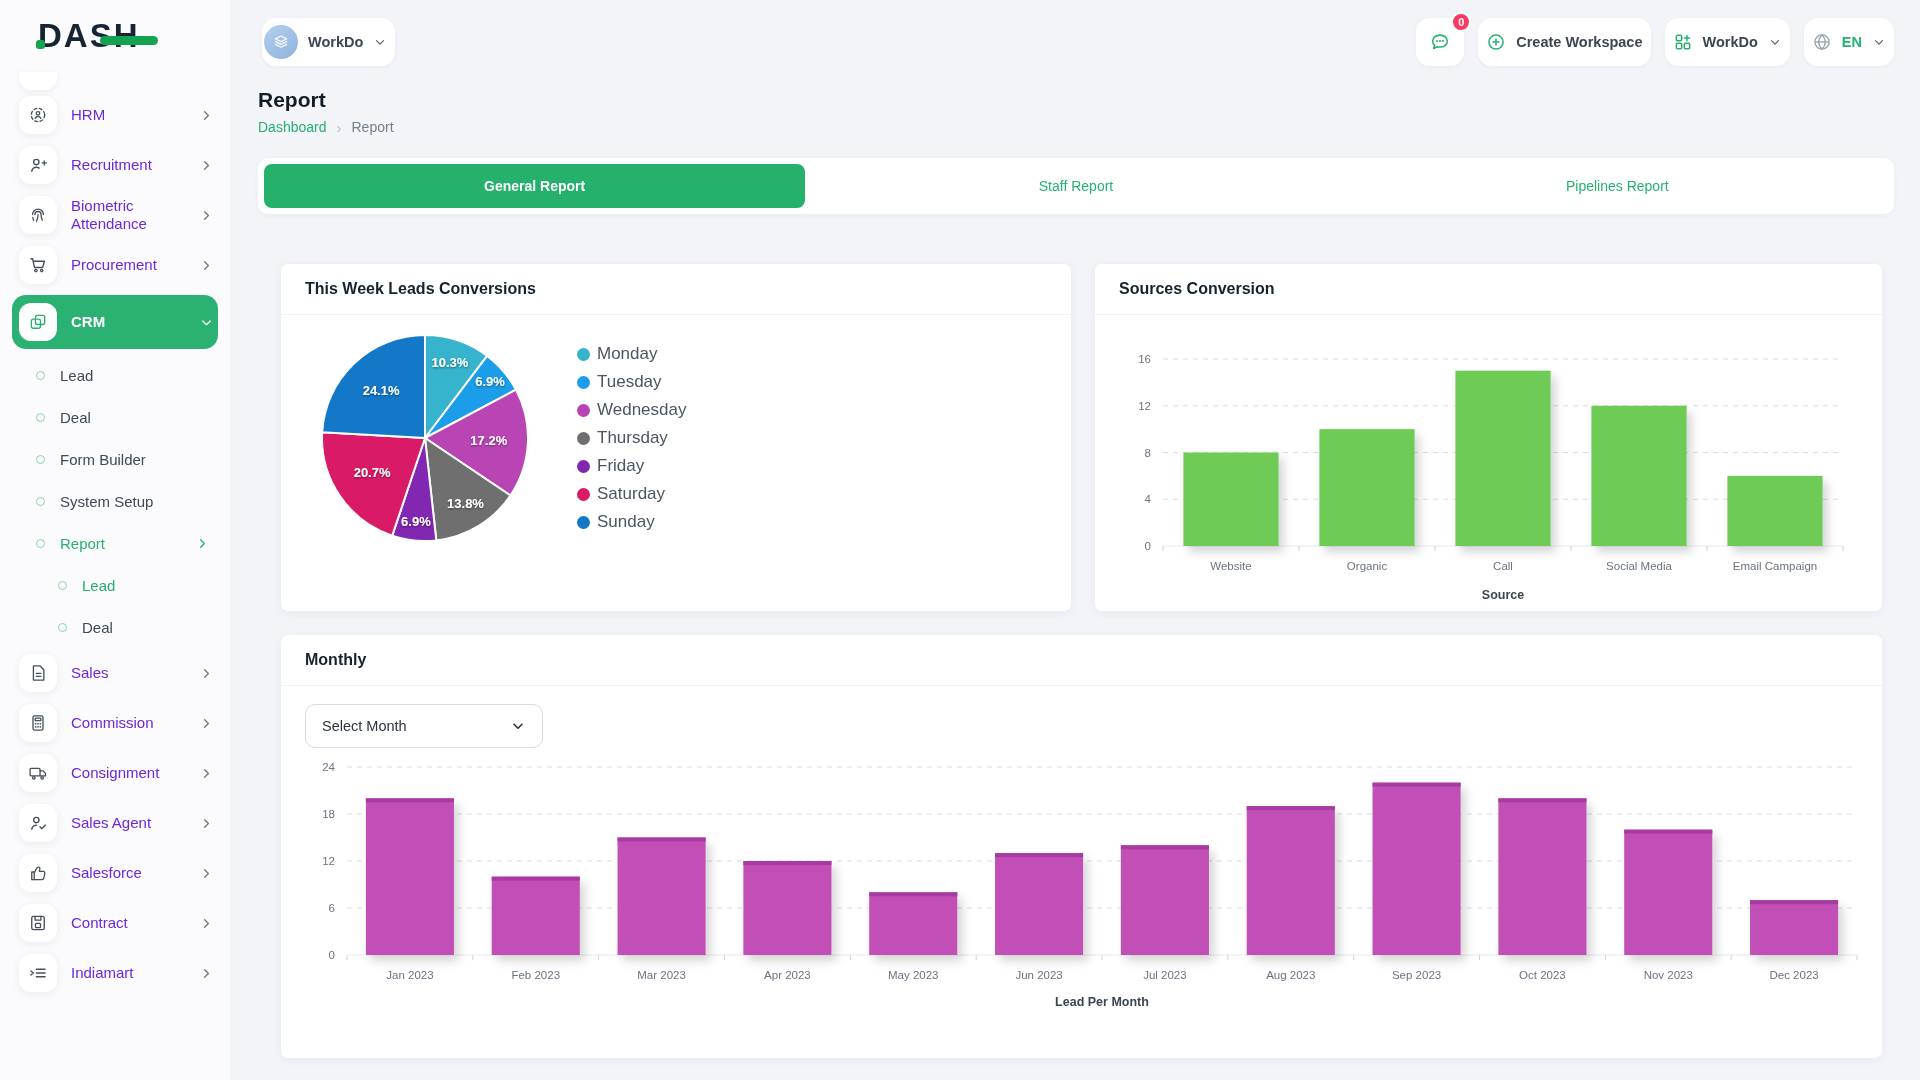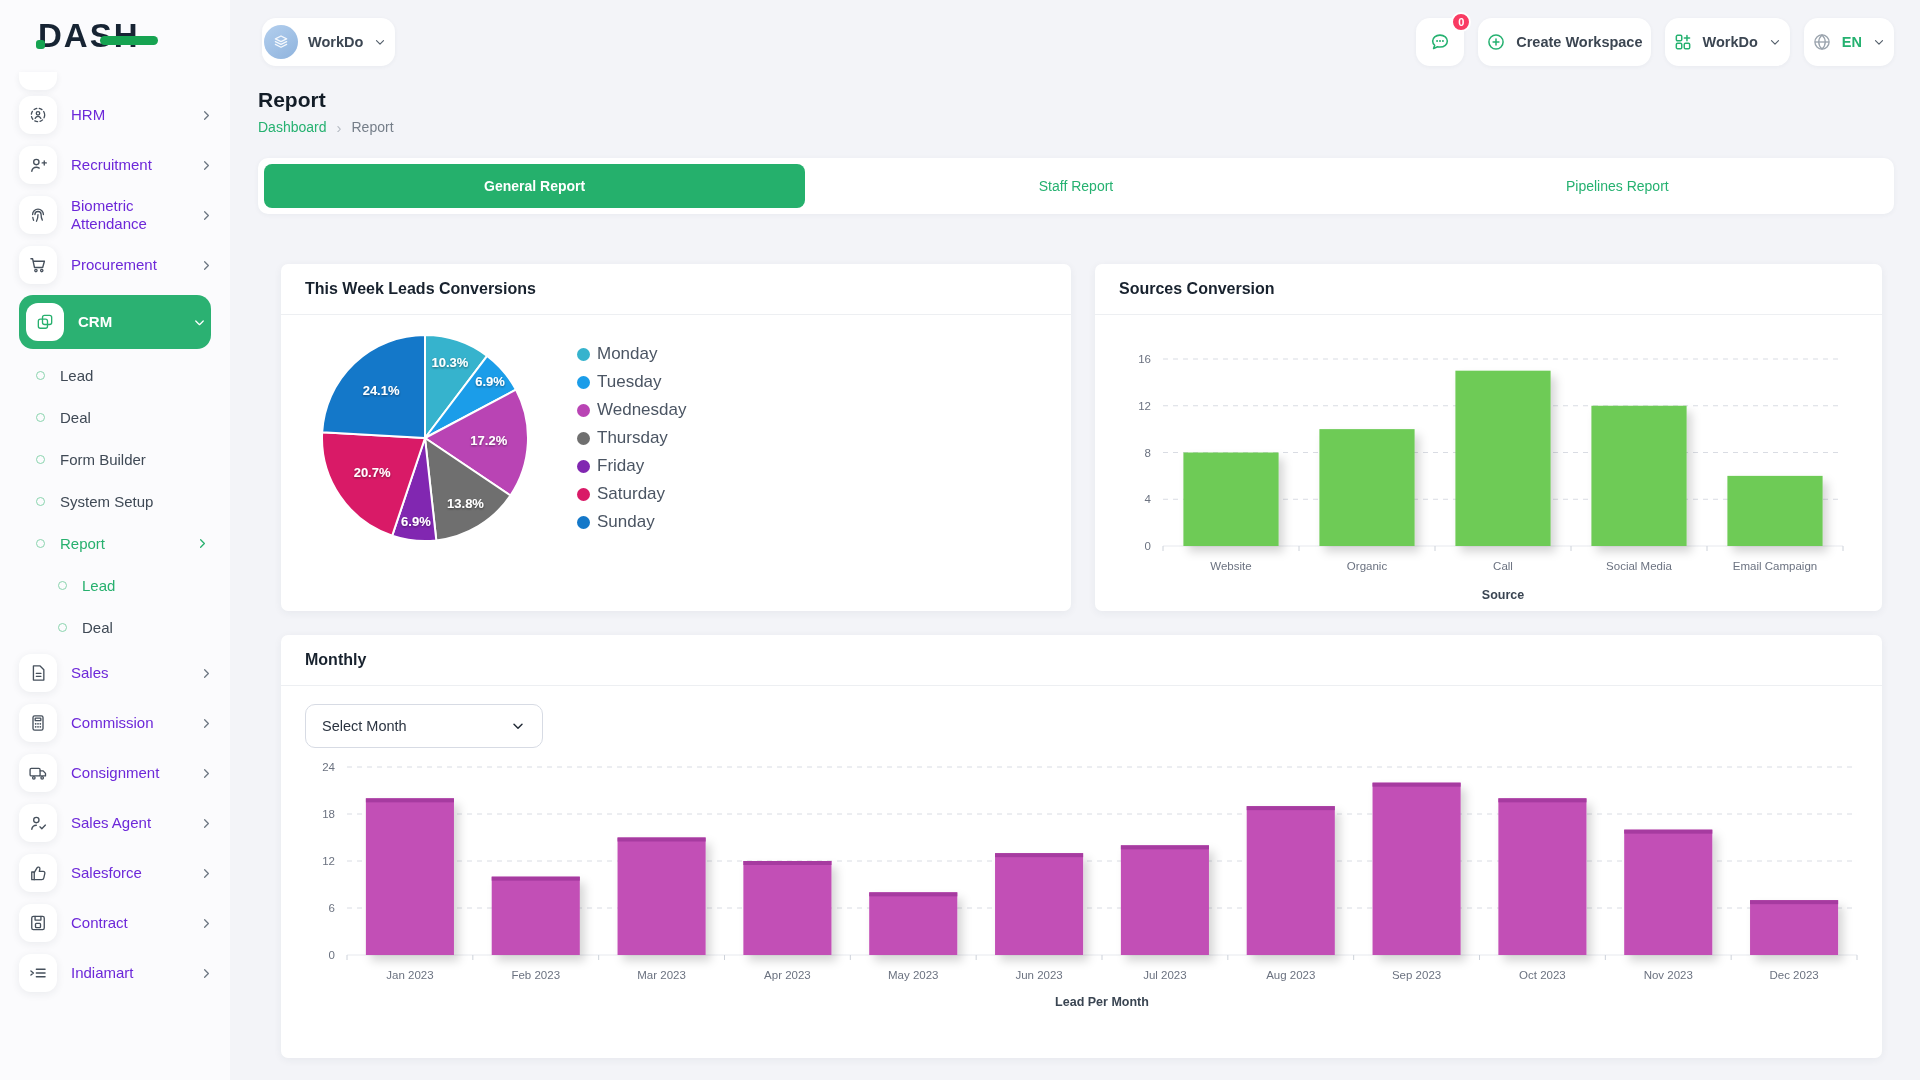--- a/index.html
+++ b/index.html
@@ -30,21 +30,21 @@
 
   .nav-item { display:flex; align-items:center; gap:14px; min-height:50px; padding:0 4px 0 7px;
     cursor:pointer; color:#6d28d9; }
   .icon-tile { width:38px; height:38px; flex:none; background:#fff; border-radius:12px;
     display:flex; align-items:center; justify-content:center;
     box-shadow:0 2px 8px rgba(36,50,66,.08); color:#46505c; }
   .icon-tile svg { width:20px; height:20px; }
   .nav-label { flex:1; font-size:15px; line-height:1.18; }
   .nav-chev { color:#6c7682; display:flex; }
   .nav-chev svg { width:15px; height:15px; }
-  .nav-item.active { background:#2bb172; border-radius:14px; color:#fff; min-height:54px; margin:5px 7px;justify-content:flex-end; }
+  .nav-item.active { background:#2bb172; border-radius:14px; color:#fff; min-height:54px; margin:5px 0;justify-content:flex-end; }
   .nav-item.active .nav-label { font-weight:700; }
   .nav-item.active .icon-tile { color:#27b06e; box-shadow:none; }
   .nav-item.active .nav-chev { color:#fff; }
 
   .sub-item { display:flex; align-items:center; gap:15px; height:42px; padding-left:24px;
     font-size:15px; color:#3f4955; cursor:pointer; }
   .sub-item.sub2 { padding-left:46px; }
   .sub-dot { width:9px; height:9px; flex:none; border:1.8px solid #8ad4ae; border-radius:50%; }
   .sub-item.highlight { color:#27b06e; }
   .sub-item .nav-chev { margin-left:auto; margin-right:8px; color:#27b06e; }

